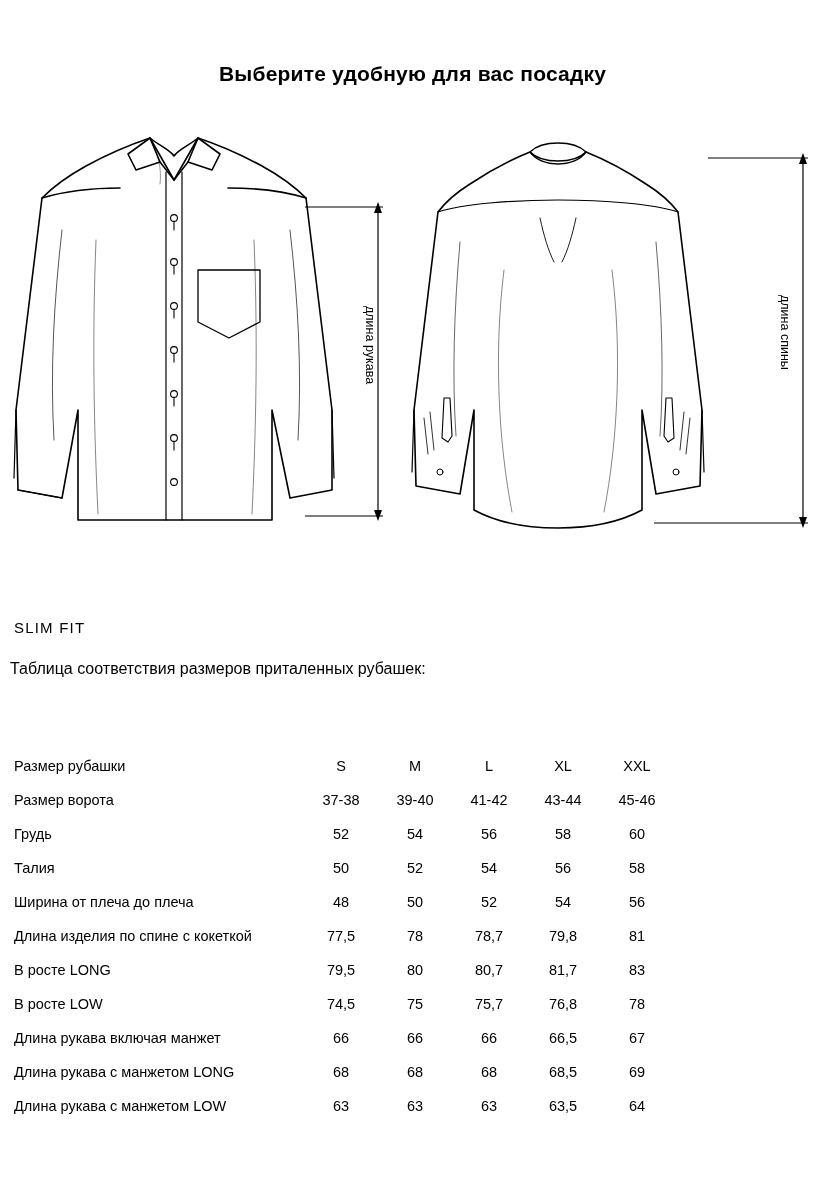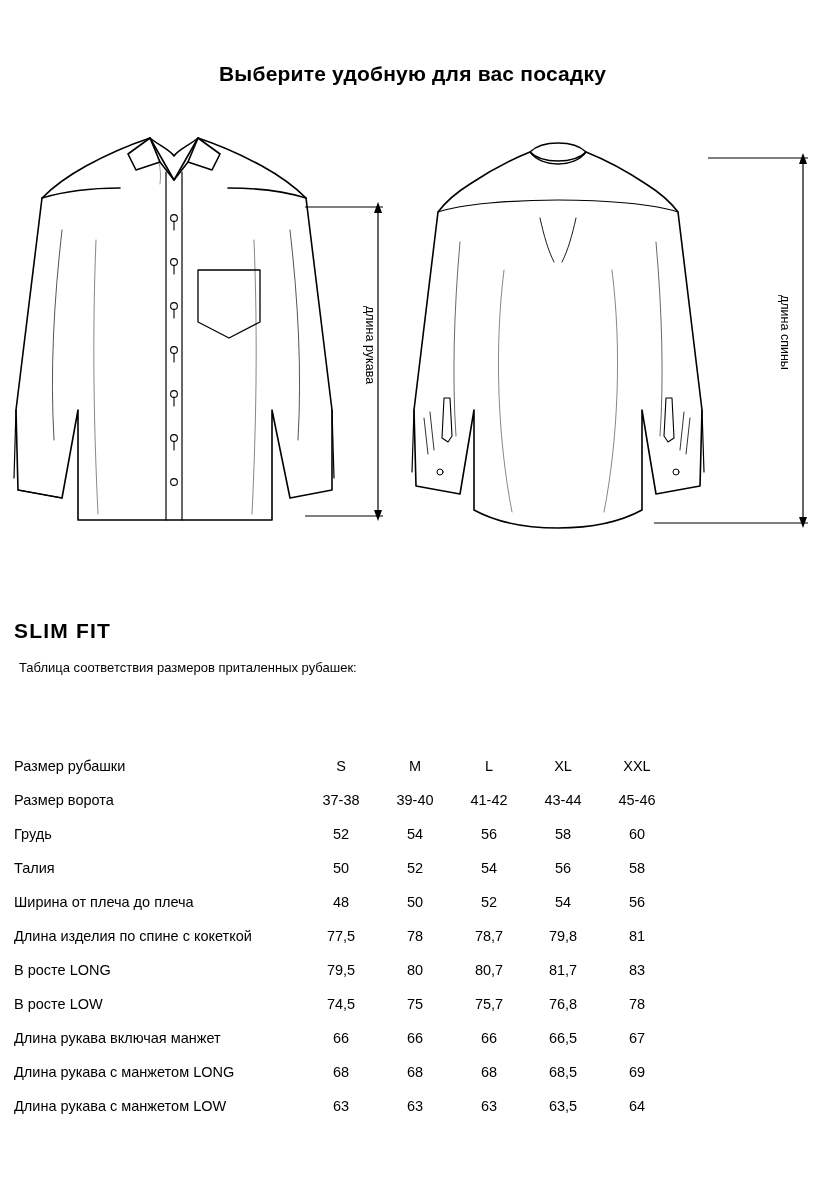--- a/index.html
+++ b/index.html
@@ -49,29 +49,29 @@
     top: 196px;
   }
   #back-label {
     left: 778px;
     top: 185px;
   }
   .fit-name {
     position: absolute;
     top: 619px;
     left: 14px;
-    font-size: 21px;
-    font-weight: bold;
+    font-size: 15px;
+    font-weight: normal;
     letter-spacing: 1.2px;
   }
   .fit-desc {
     position: absolute;
     top: 660px;
-    left: 19px;
-    font-size: 13px;
+    left: 10px;
+    font-size: 16px;
   }
   table.size-table {
     position: absolute;
     top: 749px;
     left: 14px;
     width: 660px;
     border-collapse: collapse;
     font-size: 14.5px;
   }
   table.size-table td, table.size-table th {

